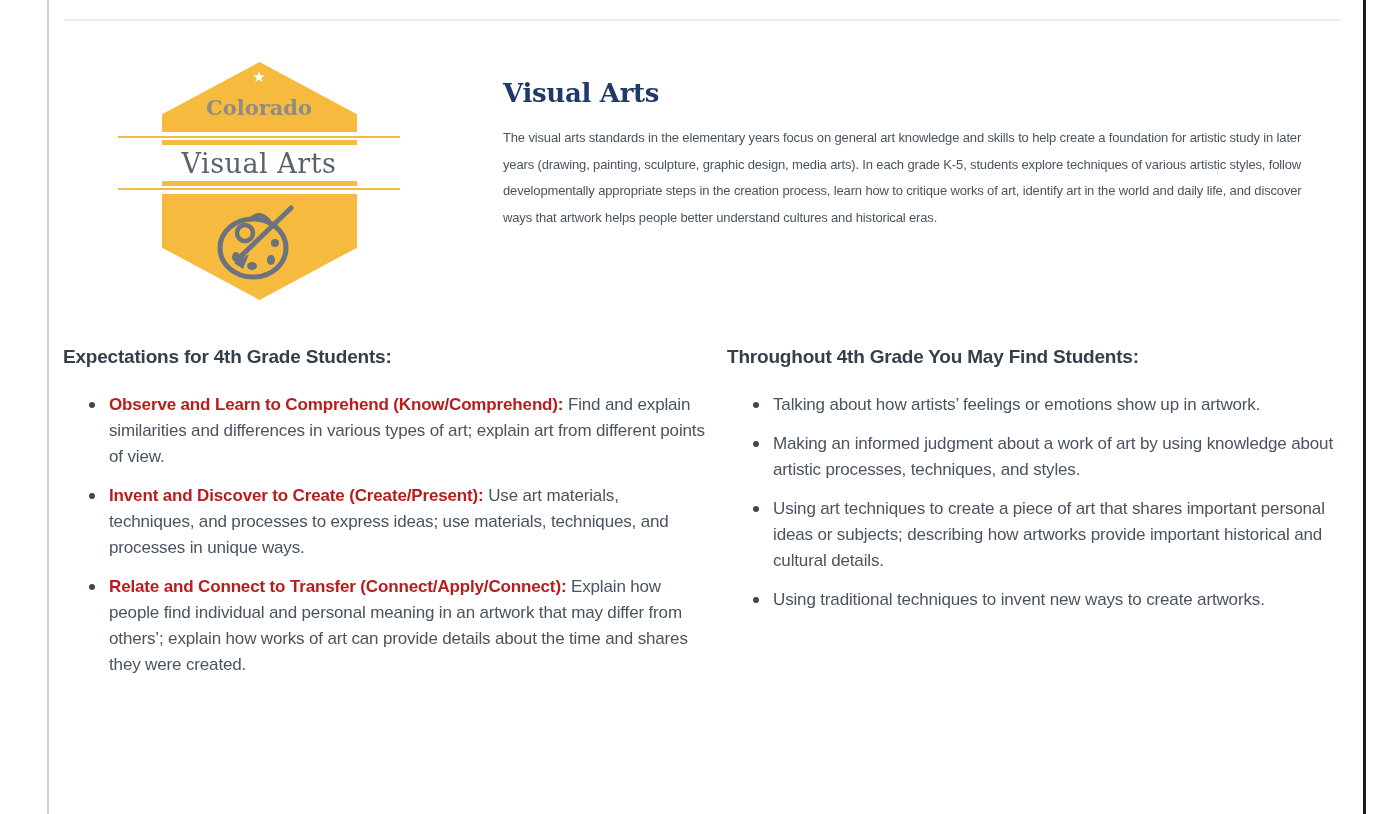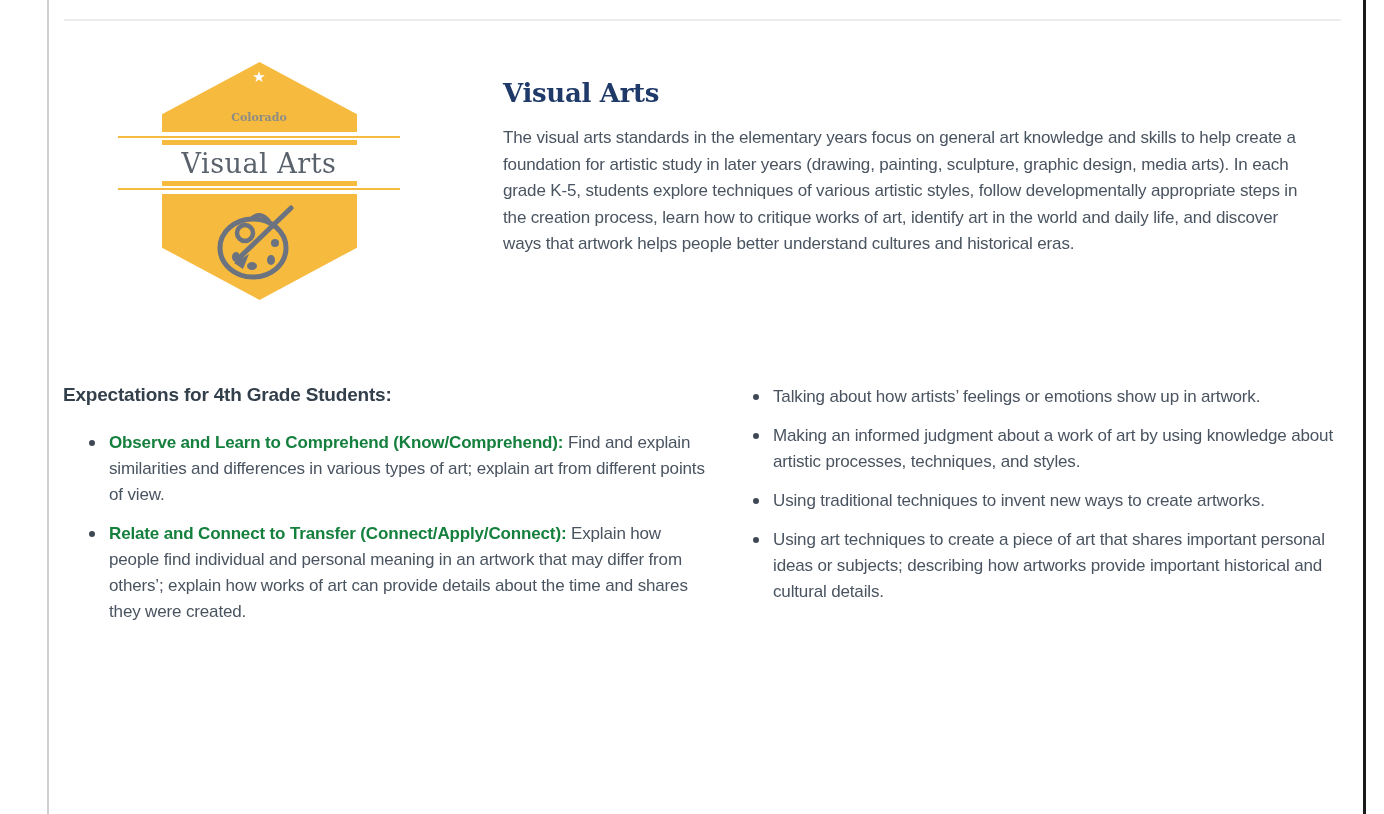--- a/index.html
+++ b/index.html
@@ -11,47 +11,47 @@
   .left-line  { position:absolute; left:47px;  top:0; width:2px; height:814px; background:#cfcfcf; }
   .right-line { position:absolute; left:1363px; top:0; width:3px; height:814px; background:#1b1b1b; }
   .top-rule   { position:absolute; left:64px; top:19px; width:1277px; height:2px; background:#ededed; }
 
   
   .badge   { position:absolute; left:118px; top:62px; width:282px; height:238px; }
   .hexagon { position:absolute; left:44px; top:0; width:195px; height:238px; background:#F6BA3E;
              clip-path:polygon(50% 0%,100% 22%,100% 78%,50% 100%,0% 78%,0% 22%); }
   .badge-star { position:absolute; top:7px; left:0; width:100%; text-align:center;
                 color:#ffffff; font-size:15px; line-height:15px; }
-  .badge-org  { position:absolute; top:46px; left:0; width:100%; text-align:center;
-                font-family:"DejaVu Serif",serif; font-weight:600; font-size:11px;
+  .badge-org  { position:absolute; top:36px; left:0; width:100%; text-align:center;
+                font-family:"DejaVu Serif",serif; font-weight:600; font-size:21px;
                 line-height:19px; color:#8D8D86; }
   .banner { position:absolute; top:70px; left:0; width:282px; height:62px; background:#ffffff; }
   .pinstripe { position:absolute; left:0; width:100%; height:2px; background:#F6BA3E; }
   .pinstripe.top { top:4px; }  .pinstripe.bottom { bottom:4px; }
   .notch { position:absolute; left:44px; width:195px; height:5px; background:#F6BA3E; }
   .notch.top { top:8px; }  .notch.bottom { bottom:8px; }
   .banner-text { position:absolute; inset:0; display:flex; align-items:center; justify-content:center;
                  font-family:"DejaVu Serif",serif; font-size:27px; color:#5A626C; letter-spacing:0.5px; }
   .palette { position:absolute; left:50%; top:134px; transform:translateX(-50%); }
 
   
   .intro { position:absolute; left:503px; top:78px; width:800px; }
   .intro h1 { font-family:"DejaVu Serif",serif; font-size:26px; font-weight:700;
               color:#1F3A68; margin-bottom:17px; letter-spacing:-0.3px; }
-  .intro p  { font-size:17px; line-height:26.5px; color:#4A5460; letter-spacing:-0.15px; }
+  .intro p  { font-size:13px; line-height:26.5px; color:#4A5460; letter-spacing:-0.15px; }
 
   
-  .col { position:absolute; top:384px; }
+  .col { position:absolute; top:346px; }
   .col h2 { font-size:19px; font-weight:700; color:#333F4B; letter-spacing:-0.2px; margin-bottom:24px; }
   .col ul { list-style:none; margin-left:26px; }
   .col li { position:relative; padding-left:20px; font-size:17px; line-height:26px;
             color:#4A5460; margin-bottom:13px; letter-spacing:-0.15px; }
   .col li::before { content:""; position:absolute; left:0; top:10px; width:6px; height:6px;
                     border-radius:50%; background:#3E4854; }
-  .col li .lead { font-weight:700; color:#15803d; }
+  .col li .lead { font-weight:700; color:#b91c1c; }
   .col-left  { left:63px;  width:642px; }
   .col-right { left:727px; width:614px; }
 </style>
 </head>
 <body>
 
 <div class="page">
   <div class="top-rule"></div>
   <div class="left-line"></div>
   <div class="right-line"></div>
@@ -91,26 +91,30 @@
     <p>The visual arts standards in the elementary years focus on general art knowledge and skills to help create a foundation for artistic study in later years (drawing, painting, sculpture, graphic design, media arts). In each grade K-5, students explore techniques of various artistic styles, follow developmentally appropriate steps in the creation process, learn how to critique works of art, identify art in the world and daily life, and discover ways that artwork helps people better understand cultures and historical eras.</p>
   </header>
 
   <section class="col col-left">
     <h2>Expectations for 4th Grade Students:</h2>
     <ul>
       <li>
         <span class="lead">Observe and Learn to Comprehend (Know/Comprehend):</span><span> Find and explain similarities and differences in various types of art; explain art from different points of view.</span>
       </li>
       <li>
+        <span class="lead">Invent and Discover to Create (Create/Present):</span><span> Use art materials, techniques, and processes to express ideas; use materials, techniques, and processes in unique ways.</span>
+      </li>
+      <li>
         <span class="lead">Relate and Connect to Transfer (Connect/Apply/Connect):</span><span> Explain how people find individual and personal meaning in an artwork that may differ from others’; explain how works of art can provide details about the time and shares they were created.</span>
       </li>
     </ul>
   </section>
 
   <section class="col col-right">
+    <h2>Throughout 4th Grade You May Find Students:</h2>
     <ul>
       <li>Talking about how artists’ feelings or emotions show up in artwork.</li>
       <li>Making an informed judgment about a work of art by using knowledge about artistic processes, techniques, and styles.</li>
+      <li>Using art techniques to create a piece of art that shares important personal ideas or subjects; describing how artworks provide important historical and cultural details.</li>
       <li>Using traditional techniques to invent new ways to create artworks.</li>
-      <li>Using art techniques to create a piece of art that shares important personal ideas or subjects; describing how artworks provide important historical and cultural details.</li>
     </ul>
   </section>
 </div>
 
 </body></html>

